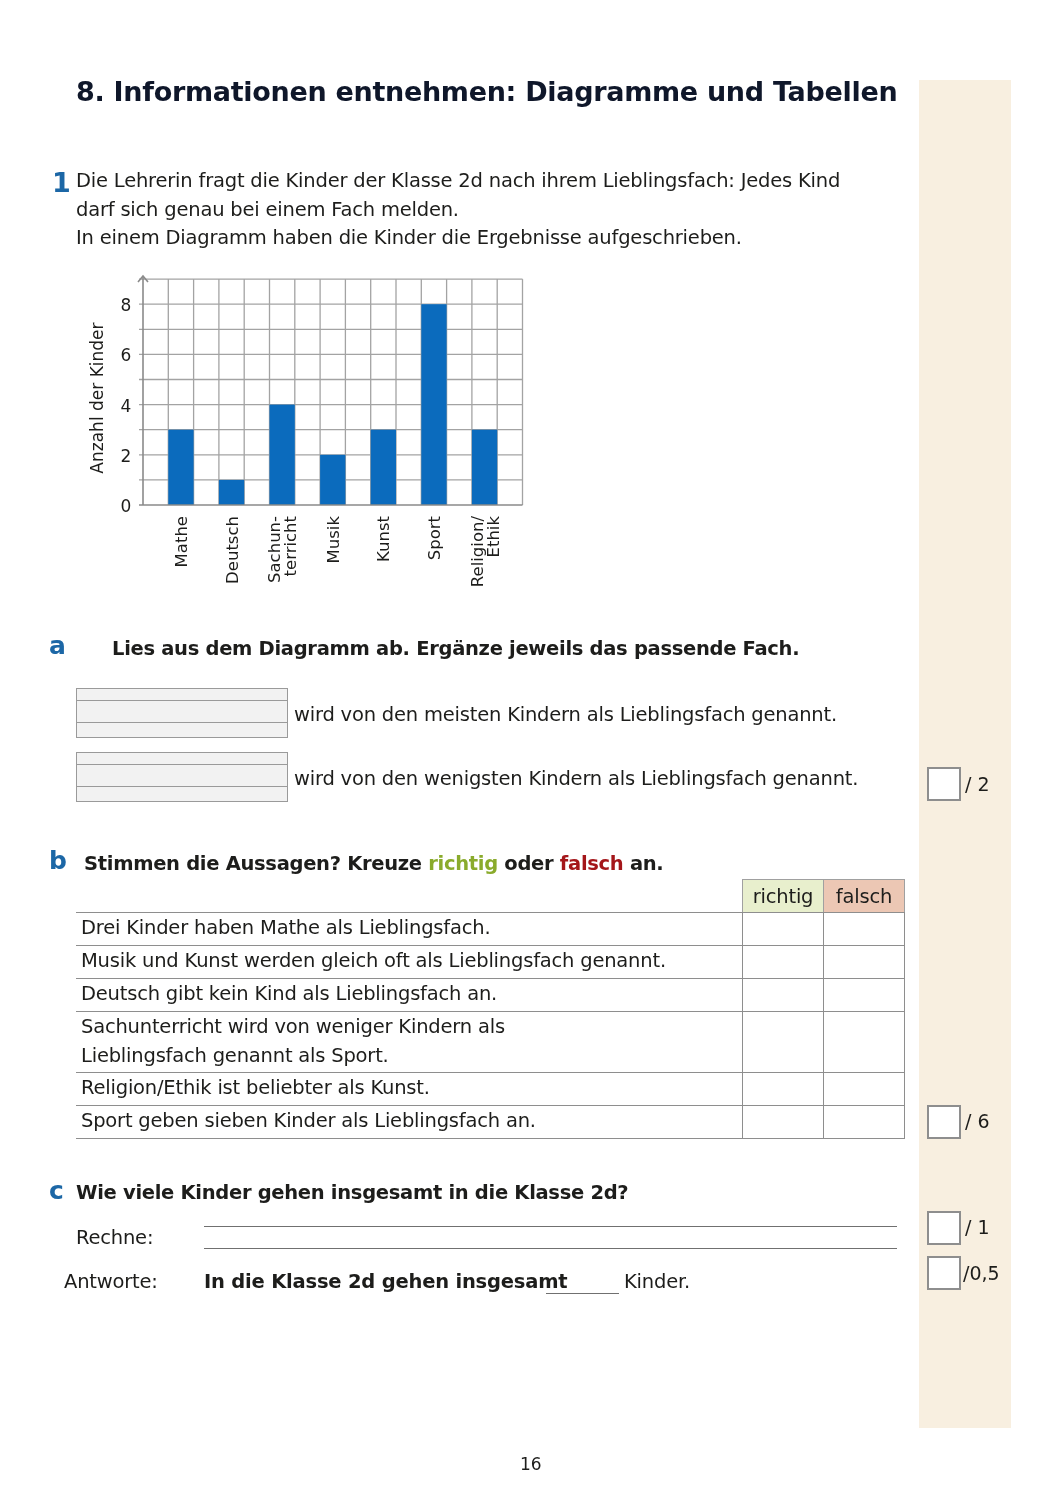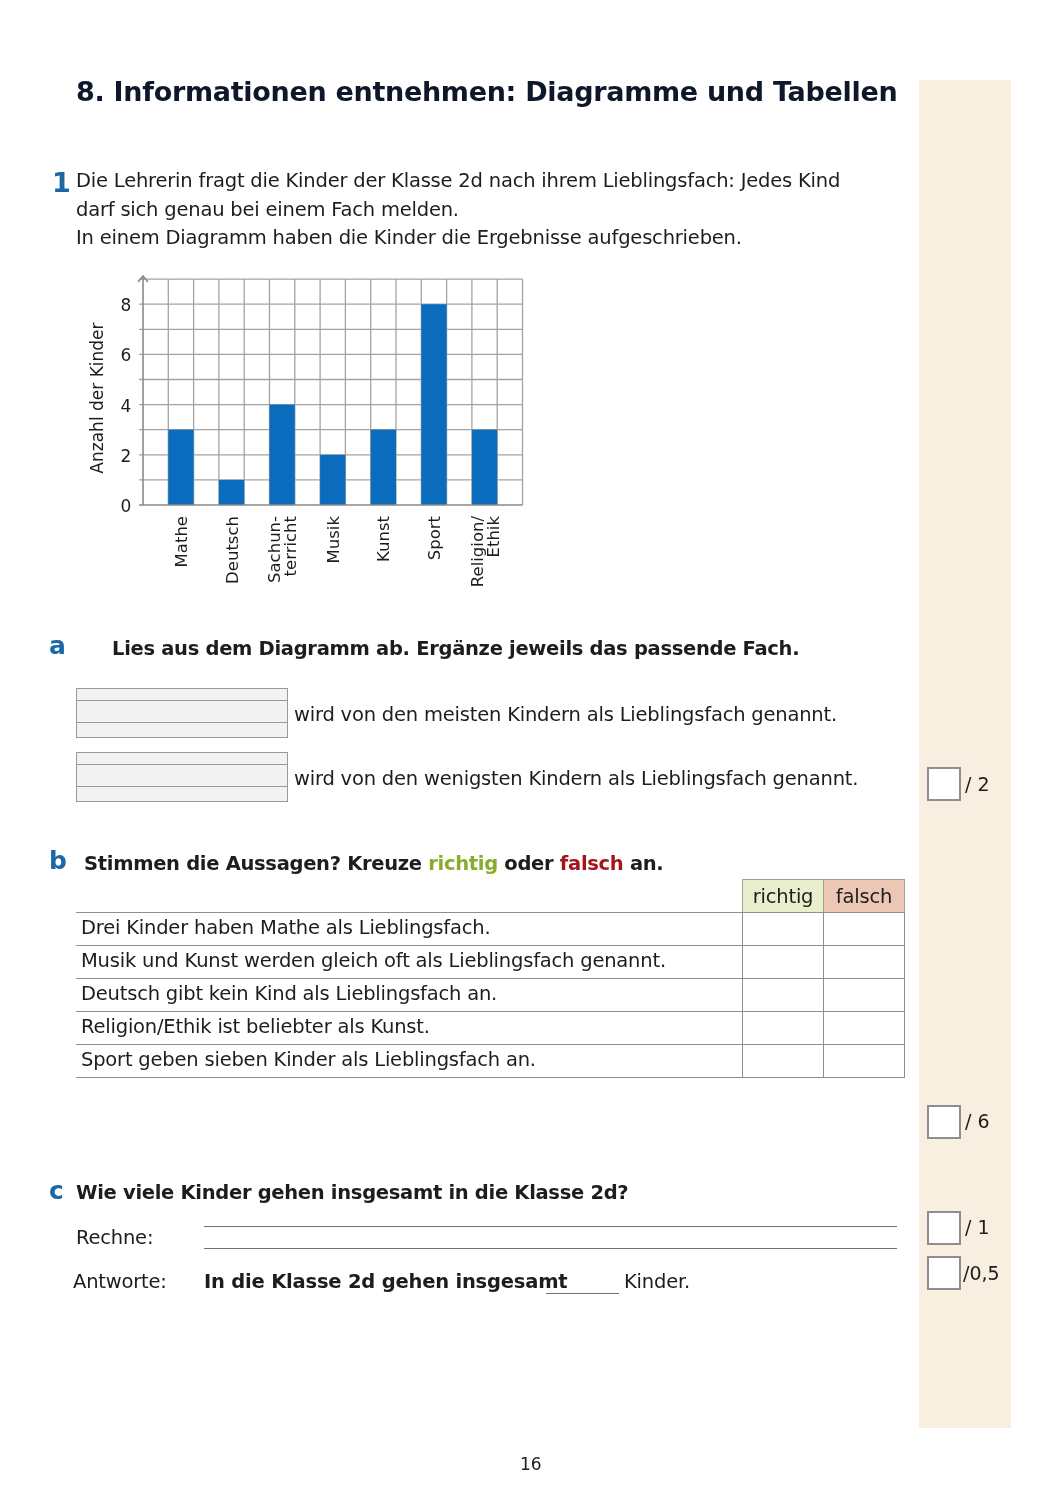--- a/index.html
+++ b/index.html
@@ -173,20 +173,28 @@
     <td class="stmt">Musik und Kunst werden gleich oft als Lieblingsfach genannt.</td>
     <td class="cell"></td>
     <td class="cell last"></td>
   </tr>
   <tr>
     <td class="stmt">Deutsch gibt kein Kind als Lieblingsfach an.</td>
     <td class="cell"></td>
     <td class="cell last"></td>
   </tr>
   <tr>
+    <td class="stmt" style="height:60px;">
+      <div>Sachunterricht wird von weniger Kindern als</div>
+      <div>Lieblingsfach genannt als Sport.</div>
+    </td>
+    <td class="cell"></td>
+    <td class="cell last"></td>
+  </tr>
+  <tr>
     <td class="stmt">Religion/Ethik ist beliebter als Kunst.</td>
     <td class="cell"></td>
     <td class="cell last"></td>
   </tr>
   <tr>
     <td class="stmt">Sport geben sieben Kinder als Lieblingsfach an.</td>
     <td class="cell"></td>
     <td class="cell last"></td>
   </tr>
 </tbody>
@@ -195,21 +203,21 @@
 <div class="score-box" style="left:927px; top:1105px;"></div>
 <div class="score-label" style="left:965px; top:1110px;">/ 6</div>
 
 <div class="abs sub-letter" style="left:49px; top:1176px;">c</div>
 <div class="abs sub-q" style="left:76px; top:1181px;">Wie viele Kinder gehen insgesamt in die Klasse 2d?</div>
 
 <div class="abs body-text" style="left:76px; top:1226px;text-align:right;">Rechne:</div>
 <div class="line-under" style="left:204px; top:1248px; width:693px; height:22px; margin-top:-22px;"></div>
 <div class="abs" style="left:204px; top:1226px; width:693px; height:22px; border-bottom:1px solid #707070;"></div>
 
-<div class="abs body-text" style="left:73px; top:1270px;">Antworte:</div>
+<div class="abs body-text" style="left:64px; top:1270px;">Antworte:</div>
 <div class="abs body-text" style="left:204px; top:1270px;font-weight:bold;">In die Klasse 2d gehen insgesamt</div>
 <div class="abs" style="left:546px; top:1272px; width:73px; height:21px; border-bottom:1px solid #707070;"></div>
 <div class="abs body-text" style="left:624px; top:1270px;">Kinder.</div>
 
 <div class="score-box" style="left:927px; top:1211px;"></div>
 <div class="score-label" style="left:965px; top:1216px;">/ 1</div>
 <div class="score-box" style="left:927px; top:1256px;"></div>
 <div class="score-label" style="left:963px; top:1262px;">/0,5</div>
 
 <div class="abs page-num">16</div>

